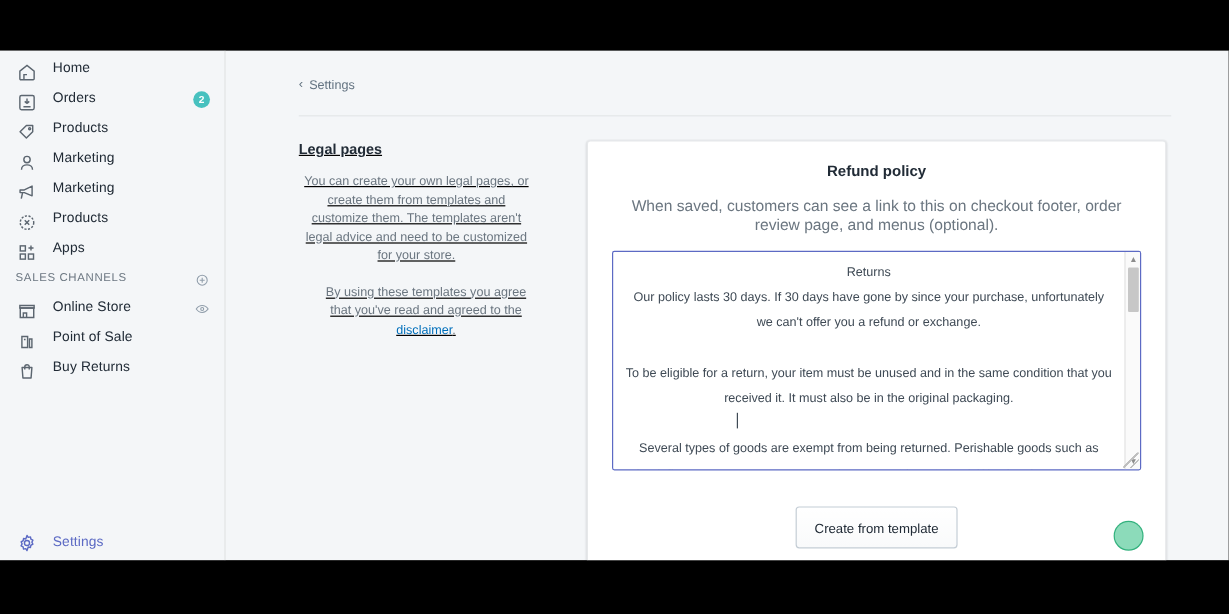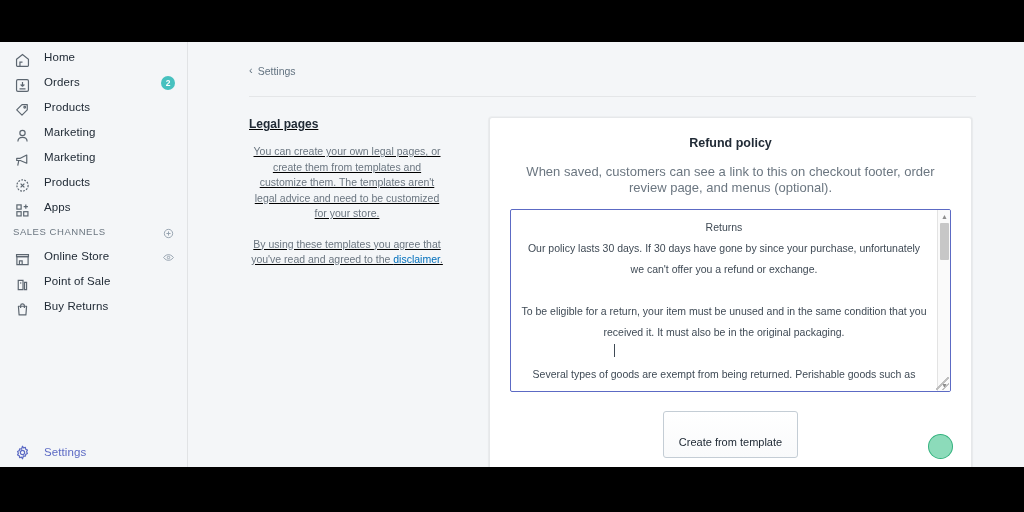--- a/index.html
+++ b/index.html
@@ -98,21 +98,21 @@
   }
 
   .columns { display: flex; margin-top: 20px; }
   .col-left { width: 196px; flex: 0 0 196px; text-decoration: underline; }
   .col-left h3 {
     font-size: 12px; font-weight: bold; color: #212b36; margin-bottom: 13px;
   }
   .col-left p {
     font-size: 10.5px; line-height: 15.5px; color: #6b7680; text-align: center;
   }
-  .col-left p + p { margin-top: 15px; }
+  .col-left p + p { margin-top: 15px; margin-left: 16px; }
   .col-left a { color: #006fbb; text-decoration: none; cursor: pointer; }
 
   .col-right { margin-left: 44px; flex: 1; }
   .card {
     background: #fff;
     border: 1px solid #e6e8ea;
     border-radius: 3px;
     box-shadow: 0 0 0 1px rgba(63,63,68,.03), 0 1px 2px rgba(63,63,68,.1);
     padding: 18px 20px 20px 20px;
     position: relative;
@@ -174,22 +174,22 @@
 
   .cursor-dot {
     position: absolute; left: 928px; top: 392px;
     width: 25px; height: 25px; border-radius: 50%;
     background: rgba(45,190,130,.55);
     border: 1.5px solid rgba(35,170,115,.85);
     z-index: 30;
   }
 
   .btn {
-    display: inline-block; margin-top: 19px;
-    padding: 24px 15px 9px 15px;
+    display: inline-block; margin-top: 30px;
+    padding: 12px 15px 9px 15px;
     background: linear-gradient(180deg,#fff,#f9fafb);
     border: 1px solid #c4cdd5;
     border-radius: 3px;
     font-size: 11px; color: #212b36;
     cursor: pointer;
   }
 </style>
 </head>
 <body>
 

